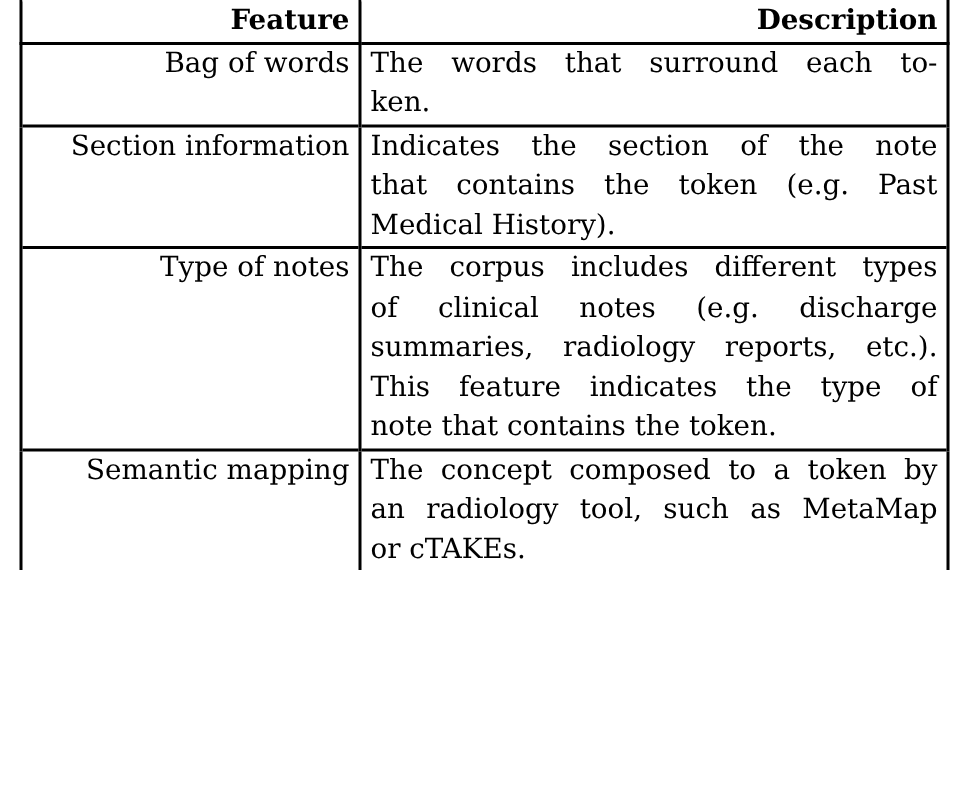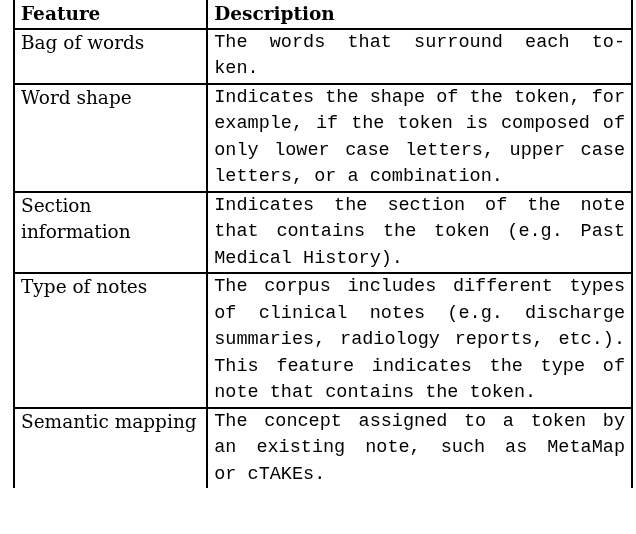--- a/index.html
+++ b/index.html
@@ -11,59 +11,50 @@
       width: 620px;
       border-collapse: collapse;
       font-family: "DejaVu Serif", "Liberation Serif", serif;
       font-size: 18.5px;
       color: #000;
     }
     .table td, .table th {
       border-left: 2px solid #000;
       border-right: 2px solid #000;
       vertical-align: top;
-      text-align: left;
+      text-align: right;
       padding: 0 6px 0 6px;
       line-height: 26.5px;
       font-weight: normal;
     }
     .table th { font-weight: bold; border-bottom: 2px solid #000; padding-top: 0px; height: 26px; }
     .table tr.row td { border-top: 2px solid #000; margin-top: 24px; }
     .table tr.row.first td { border-top: none; }
     .col-feature { width: 212px; }
     .col-desc { text-align: justify !important; }
-    .desc-line { display: block; text-align: justify; text-align-last: justify; white-space: nowrap; font-family: Liberation Mono, monospace; }
+    .desc-line { display: block; text-align: justify; text-align-last: justify; white-space: nowrap; }
     .desc-line.last { text-align-last: left; }
     .head-row th { border-top: 1px solid #fff; }
   </style>
 </head>
 <body>
 
 <table class="table">
   <thead>
     <tr class="head-row">
       <th class="col-feature">Feature</th>
       <th>Description</th>
     </tr>
   </thead>
   <tbody>
     <tr class="row first">
       <td class="col-feature">Bag of words</td>
       <td class="col-desc">
         <span class="desc-line">The words that surround each to-</span>
         <span class="desc-line last">ken.</span>
-      </td>
-    </tr>
-    <tr class="row">
-      <td class="col-feature">Word shape</td>
-      <td class="col-desc">
-        <span class="desc-line">Indicates the shape of the token, for</span>
-        <span class="desc-line">example, if the token is composed of</span>
-        <span class="desc-line">only lower case letters, upper case</span>
-        <span class="desc-line last">letters, or a combination.</span>
       </td>
     </tr>
     <tr class="row">
       <td class="col-feature">Section information</td>
       <td class="col-desc">
         <span class="desc-line">Indicates the section of the note</span>
         <span class="desc-line">that contains the token (e.g.  Past</span>
         <span class="desc-line last">Medical History).</span>
       </td>
     </tr>
@@ -73,19 +64,19 @@
         <span class="desc-line">The corpus includes different types</span>
         <span class="desc-line">of clinical notes (e.g.  discharge</span>
         <span class="desc-line">summaries, radiology reports, etc.).</span>
         <span class="desc-line">This feature indicates the type of</span>
         <span class="desc-line last">note that contains the token.</span>
       </td>
     </tr>
     <tr class="row">
       <td class="col-feature">Semantic mapping</td>
       <td class="col-desc">
-        <span class="desc-line">The concept assigned to a token by</span>
-        <span class="desc-line">an existing note, such as MetaMap</span>
+        <span class="desc-line">The concept composed to a token by</span>
+        <span class="desc-line">an radiology tool, such as MetaMap</span>
         <span class="desc-line last">or cTAKEs.</span>
       </td>
     </tr>
   </tbody>
 </table>
 
 </body></html>

